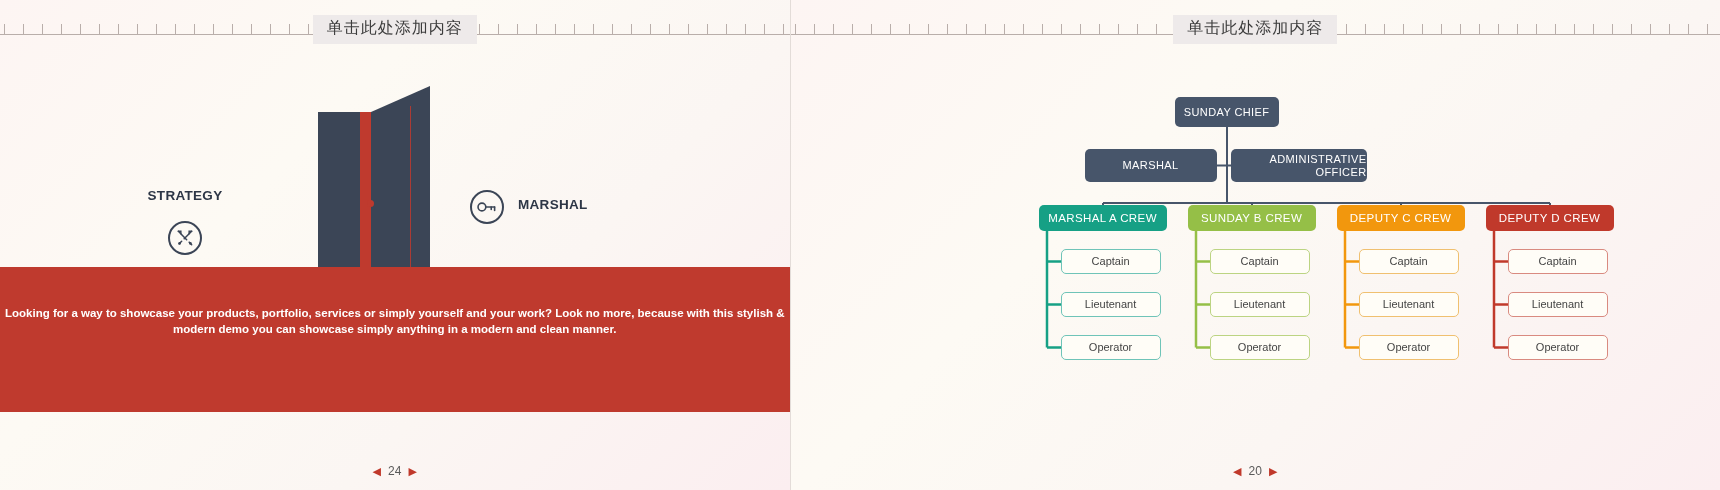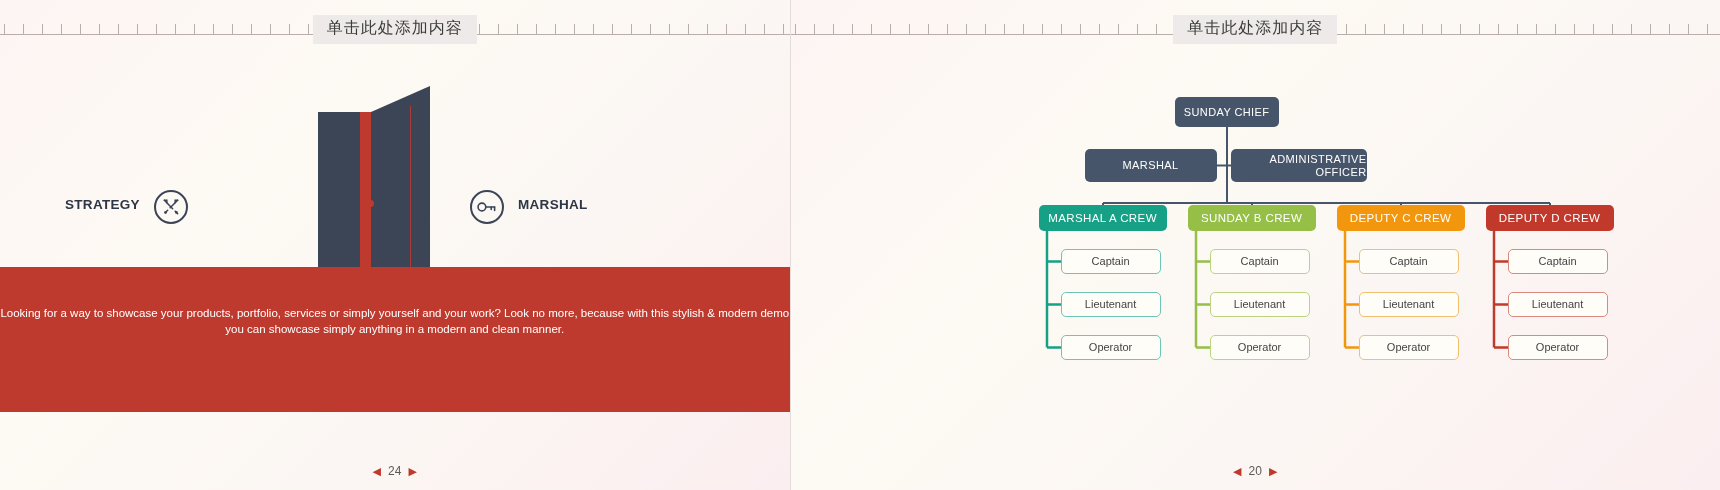--- a/index.html
+++ b/index.html
@@ -50,21 +50,21 @@
   .pager .arrow { color: #c0392b; font-size: 11px; line-height: 1; }
 
   
   .red-band {
     position: absolute; left: 0; right: 0; top: 267px; height: 145px;
     background: #bf3a2e;
   }
   .band-text {
     position: absolute; left: 0; right: 0; top: 305px;
     text-align: center; color: #ffffff;
-    font-size: 11.5px; line-height: 16.2px;
+    font-size: 11.5px; line-height: 16.2px; font-weight: bold;
   }
 
   
   .door-wrap { position: absolute; left: 318px; top: 86px; width: 112px; height: 186px; }
   .door-panel {
     position: absolute; left: 0; top: 26px; width: 42px; height: 160px;
     background: #3b4556;
   }
   .door-red {
     position: absolute; left: 42px; top: 26px; width: 11px; height: 160px;
@@ -79,21 +79,21 @@
     position: absolute; left: 92px; top: 20px; width: 1px; height: 166px;
     background: #bf3a2e; opacity: .85;
   }
   .door-knob {
     position: absolute; left: 49px; top: 114px; width: 7px; height: 7px;
     border-radius: 50%; background: #bf3a2e;
   }
 
   
   .feature { position: absolute; display: flex; align-items: center; gap: 14px; }
-  .feature.strategy { left: 65px; top: 190px; width: 240px; flex-direction: row; }
+  .feature.strategy { left: 65px; top: 190px; width: 240px; flex-direction: column; }
   .feature.solution { left: 470px; top: 190px; width: 240px; }
   .feat-txt { font-size: 10px; color: #3b4556; line-height: 11.6px; }
   .feature.strategy .feat-txt { text-align: right; }
   .feature.solution .feat-txt { text-align: left; }
   .feat-title { font-size: 13.5px; font-weight: bold; color: #2d3646; margin-bottom: 5px; letter-spacing: .3px; }
   .feat-body { color: #4a5462; }
   .feat-icon {
     flex: 0 0 auto; width: 34px; height: 34px; border-radius: 50%;
     border: 2px solid #3b4556;
     display: flex; align-items: center; justify-content: center;

